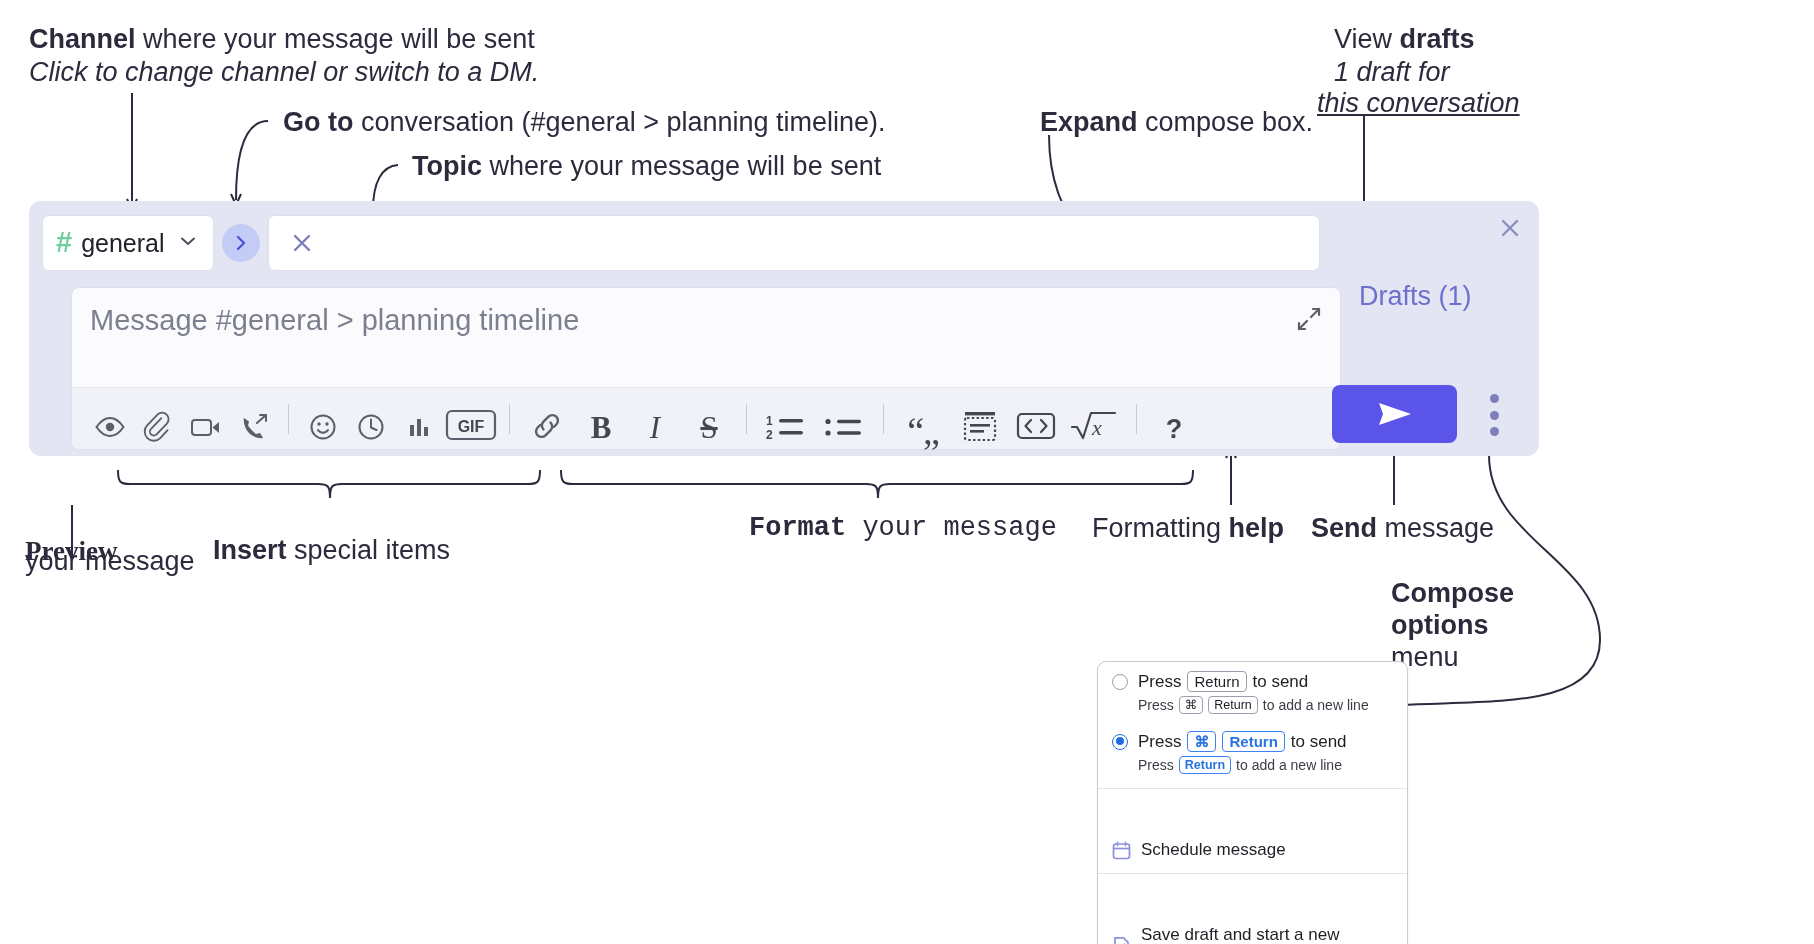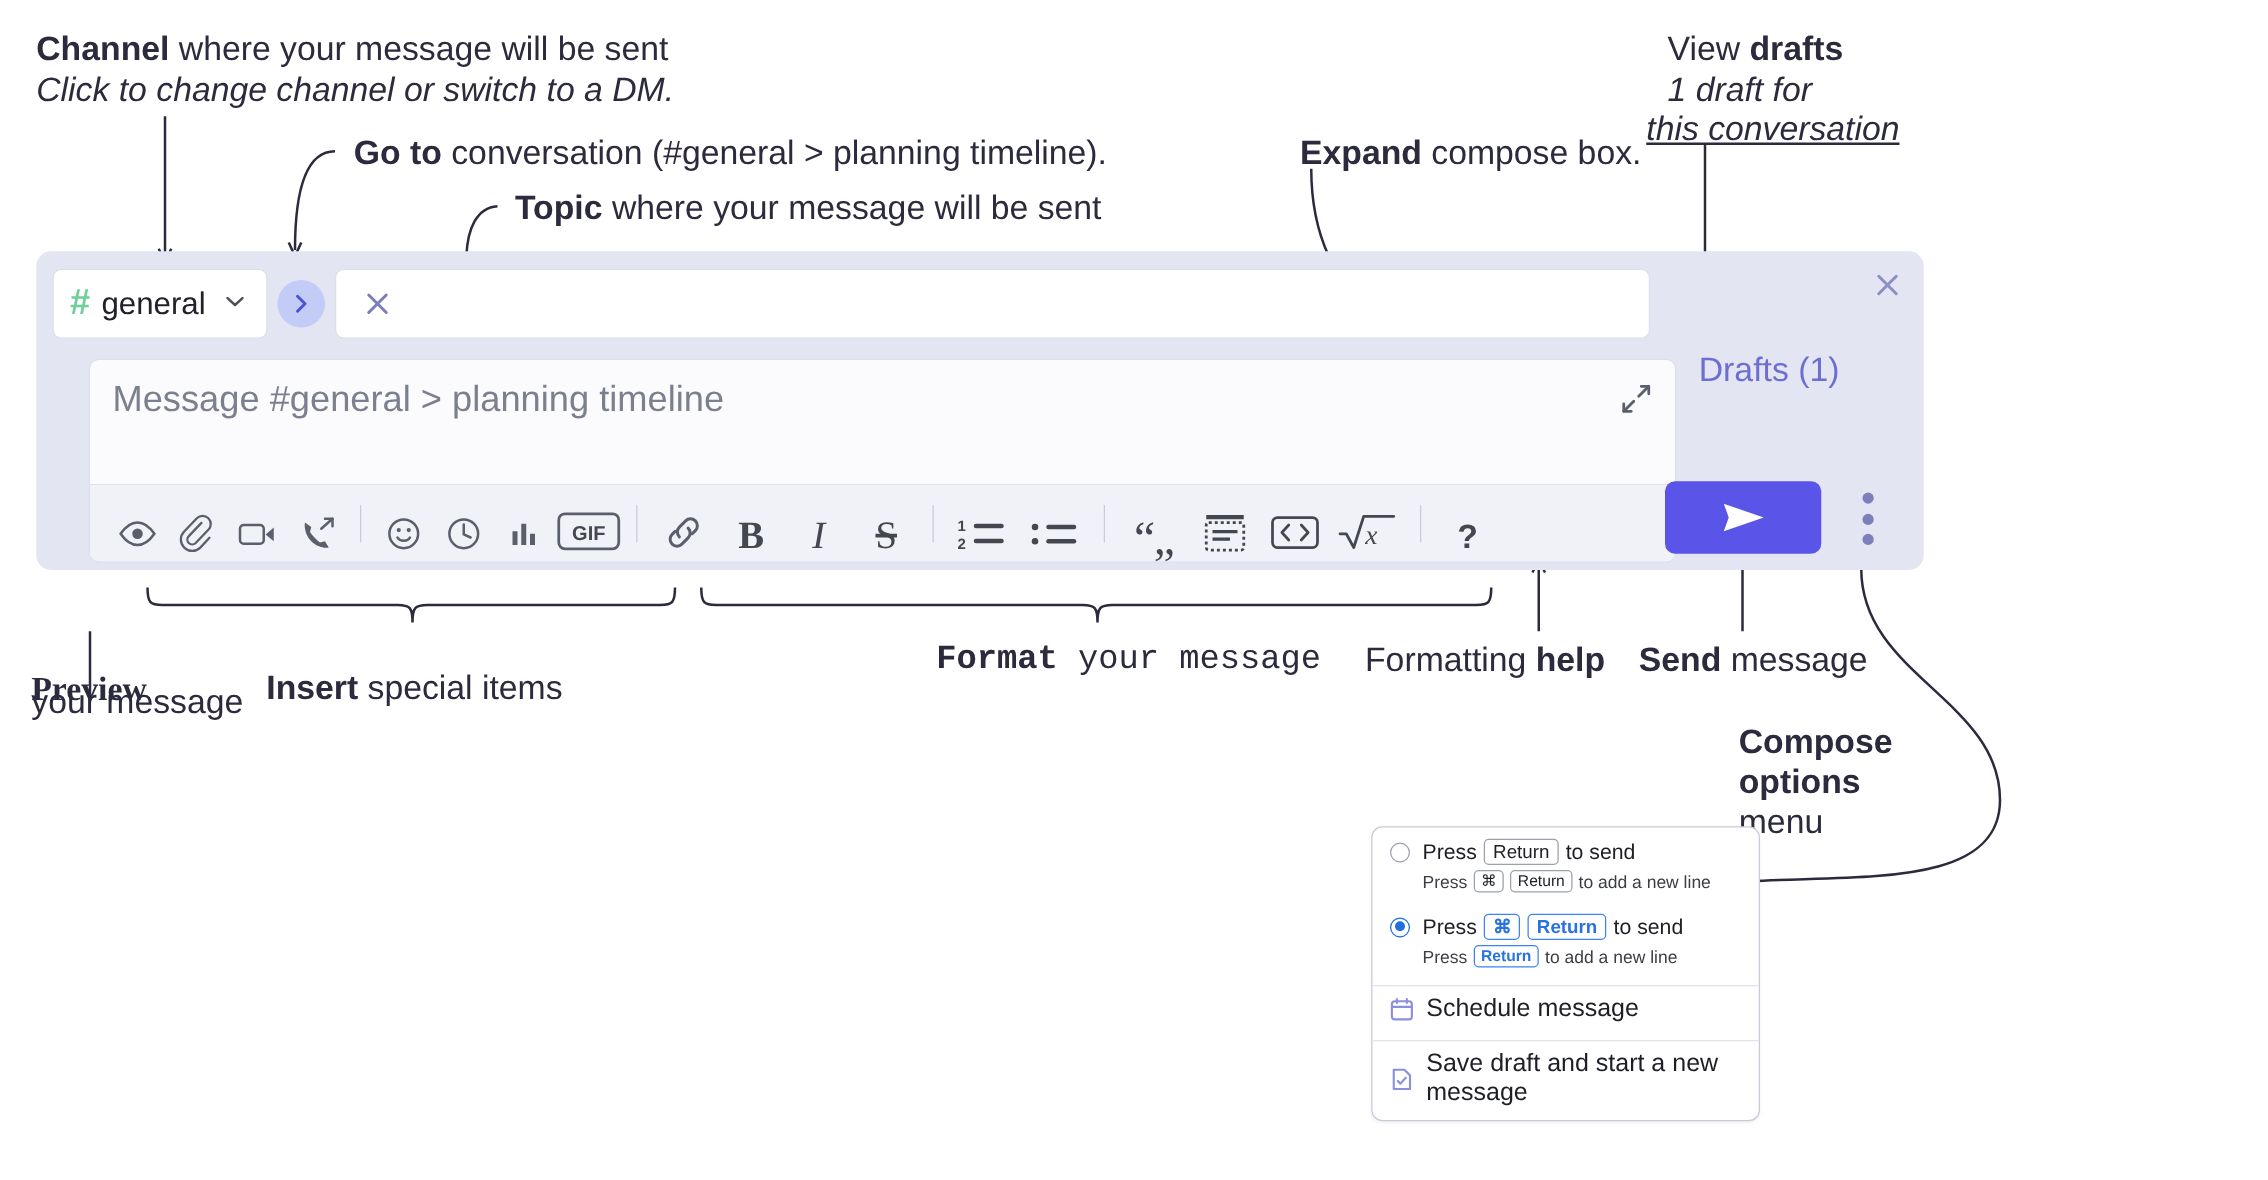--- a/index.html
+++ b/index.html
@@ -131,21 +131,21 @@
     border:1px solid #9aa0ad;border-radius:4px;background:#fff;
     padding:0 6px;min-width:17px;height:21px;box-sizing:border-box;
     font-size:15px;color:#1d1f25;line-height:1;
   }
   .key.sm{height:18px;font-size:12.5px;padding:0 5px;}
   .key.blue{border-color:#3b82f6;color:#2a72e0;font-weight:700;}
   .key.blue.sm{font-weight:700;}
   .mdiv{height:1px;background:#e1e3e9;margin:6px 0 0 0;}
   .mitem{
     display:flex;align-items:center;gap:10px;
-    padding:7px 0 7px 14px;font-size:20px;color:#1d1f25;
+    padding:7px 0 7px 14px;font-size:17px;color:#1d1f25;margin-top:44px;
   }
   .mitem svg{flex:0 0 auto;}
 </style>
 </head>
 <body>
 
 <svg id="ann-lines" viewBox="0 0 1814 944">
   <g fill="none" stroke="#2b2b3d" stroke-width="2">
 
     <path d="M132 93 L132 210"></path>

